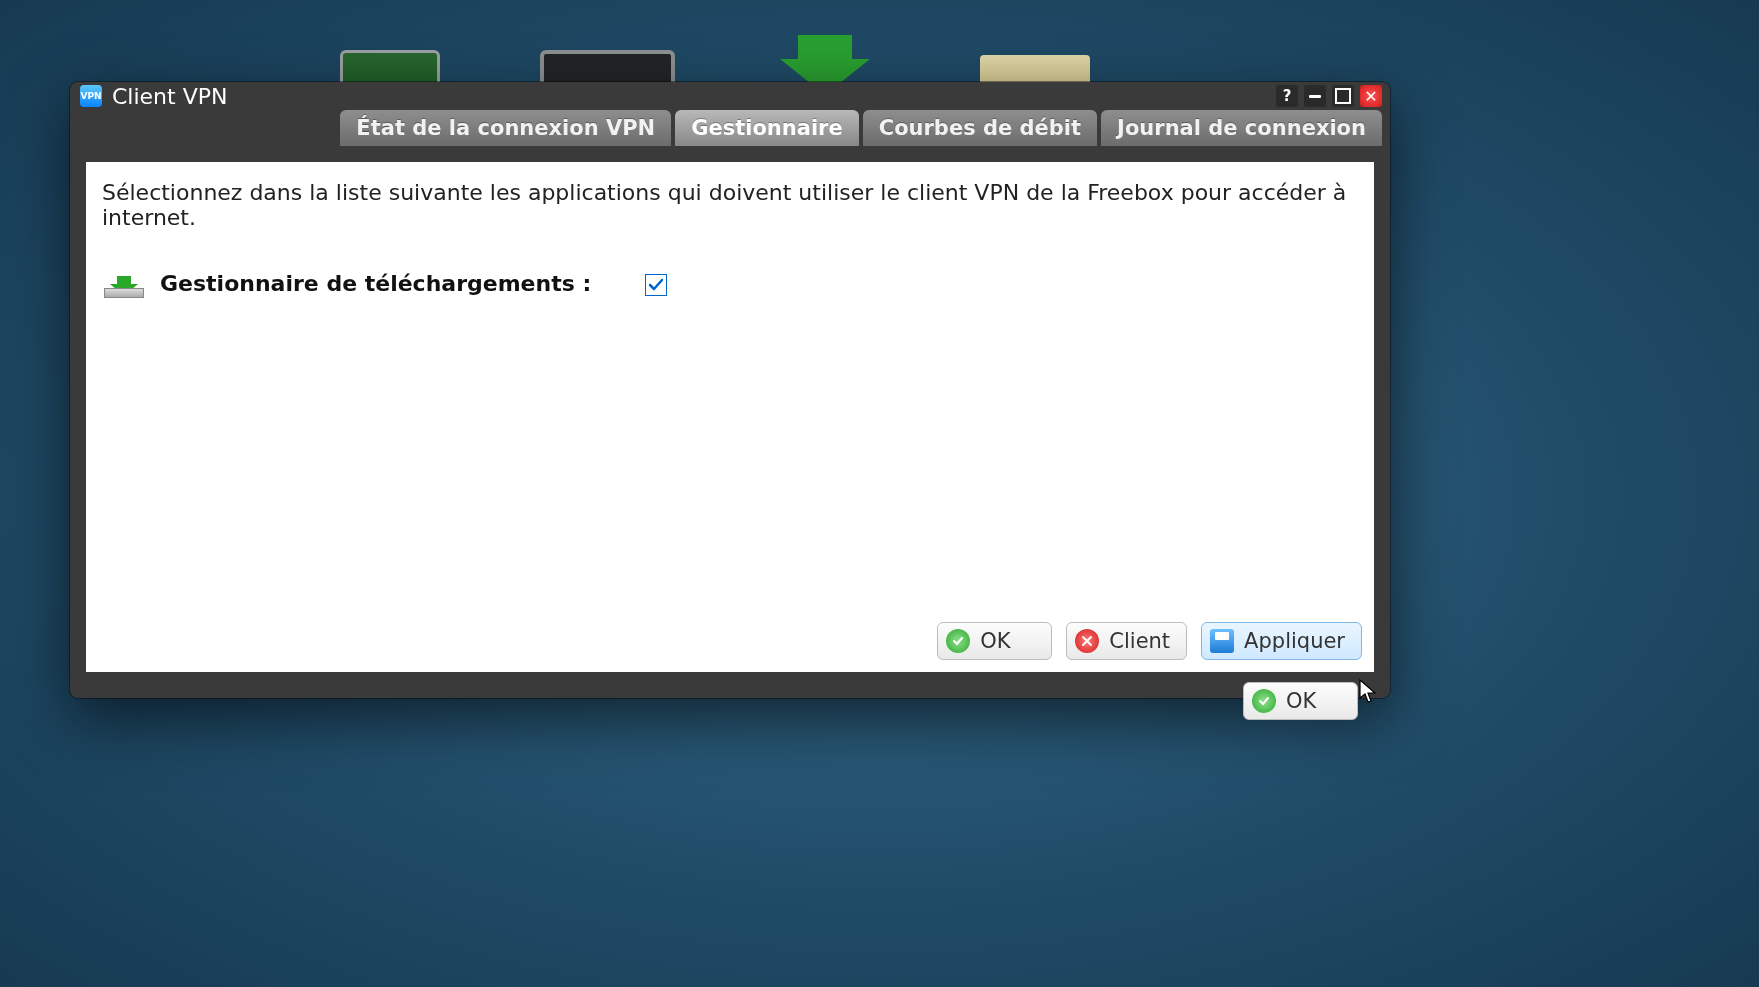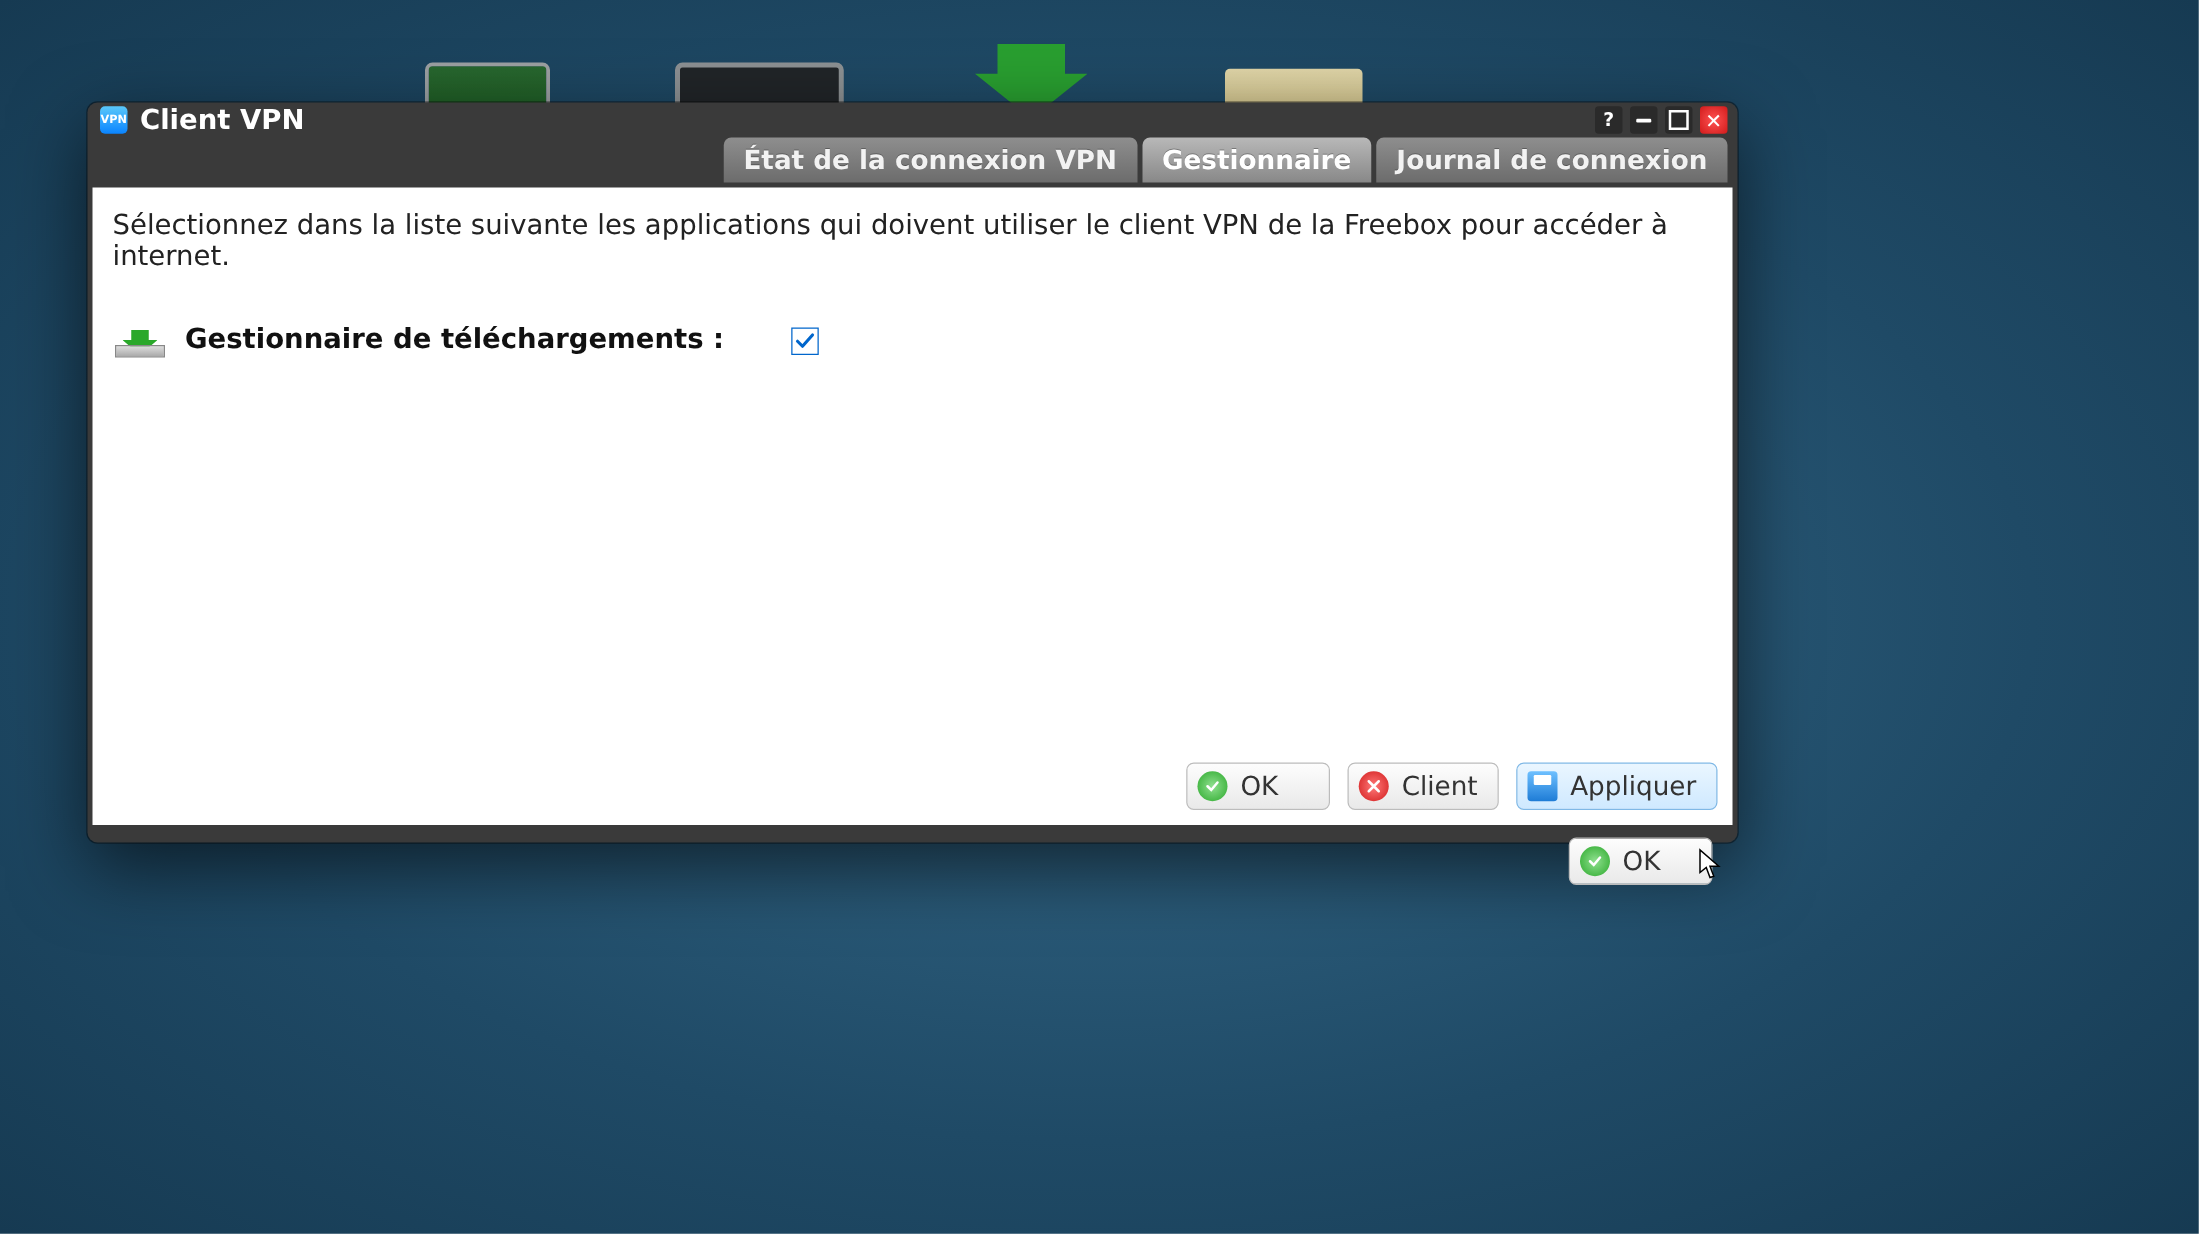--- a/index.html
+++ b/index.html
@@ -48,21 +48,21 @@
     margin-right: 10px;
     display: flex;
     align-items: center;
     justify-content: center;
     font-size: 9px;
     font-weight: bold;
     color: #fff;
   }
   .title-text {
     font-size: 22px;
-    font-weight: 700;
+    font-weight: 400;
     flex: 1;
   }
   .win-controls { display: flex; gap: 6px; align-items: center; }
   .wc-btn {
     width: 22px; height: 22px;
     border-radius: 3px;
     display: flex; align-items: center; justify-content: center;
     font-weight: bold;
     font-size: 15px;
     color: #fff;
@@ -91,21 +91,21 @@
     cursor: pointer;
     text-shadow: 0 -1px 0 rgba(0,0,0,0.3);
   }
   .tab.active {
     background: linear-gradient(#b8b8b8,#888888);
     color: #ffffff;
   }
 
   .content {
     background: #fff;
-    margin: 4px;
+    margin: 16px;
     padding: 18px 16px 16px 16px;
     min-height: 510px;
     position: relative;
   }
 
   .instruction {
     font-size: 22px;
     color: #222;
     margin-bottom: 22px;
   }
@@ -220,20 +220,21 @@
       <div class="wc-btn wc-help">?</div>
       <div class="wc-btn wc-min"></div>
       <div class="wc-btn wc-max"></div>
       <div class="wc-btn wc-close">✕</div>
     </div>
   </div>
 
   <div class="tabs">
     <div class="tab">État de la connexion VPN</div>
     <div class="tab active">Gestionnaire</div>
+    <div class="tab">Courbes de débit</div>
     <div class="tab">Journal de connexion</div>
   </div>
 
   <div class="content">
     <div class="instruction">Sélectionnez dans la liste suivante les applications qui doivent utiliser le client VPN de la Freebox pour accéder à internet.</div>
 
     <div class="app-row">
       <div class="app-row-icon">
         <div class="dl-arrow"></div>
         <div class="dl-tray"></div>

